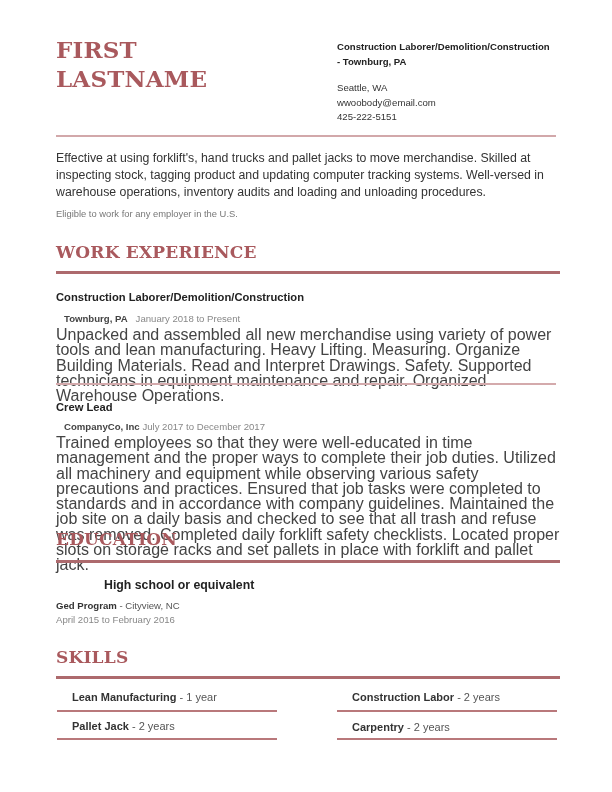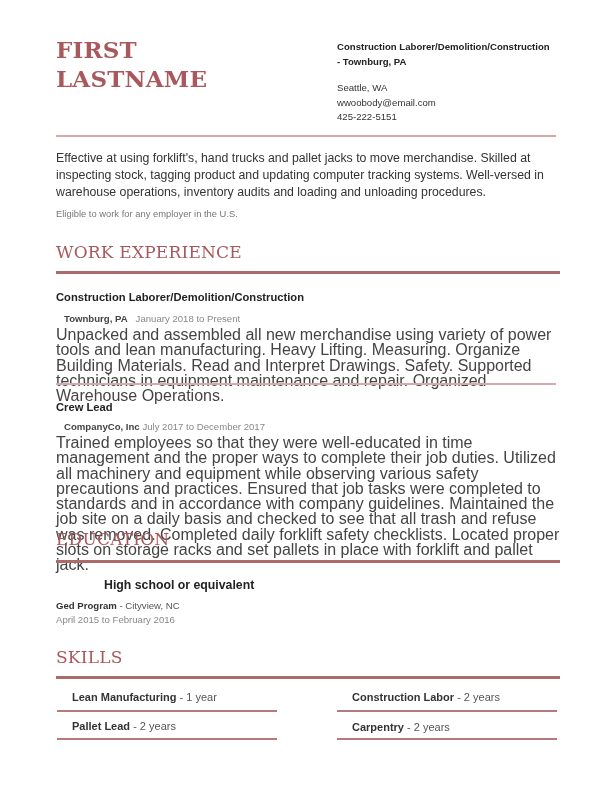--- a/index.html
+++ b/index.html
@@ -6,21 +6,21 @@
   body { width:612px; height:792px; position:relative; overflow:hidden;
          font-family:"Liberation Sans", sans-serif; color:#333; }
   .name { position:absolute; left:56px; top:35px; font-family:"DejaVu Serif", serif;
           font-weight:bold; font-size:23px; line-height:29px; color:#a9595d; letter-spacing:0.2px; }
   .contact { position:absolute; left:337px; top:40px; width:230px; font-size:9.6px; line-height:14.5px; color:#333; }
   .contact .title { font-weight:bold; color:#222; }
   .contact .lines { margin-top:12px; }
   .rule-top { position:absolute; left:56px; top:135px; width:500px; height:2px; background:#d2a8aa; }
   .summary { position:absolute; left:56px; top:150px; width:505px; font-size:12.3px; line-height:17px; color:#333; }
   .eligible { position:absolute; left:56px; top:208px; font-size:9.4px; color:#777; }
-  .sec-title { position:absolute; left:56px; font-family:"DejaVu Serif", serif; font-weight:normal;
+  .sec-title { position:absolute; left:56px; font-family:"DejaVu Serif", serif; font-weight:bold;
                font-size:17px; color:#a9595d; letter-spacing:0.2px; }
   .sec-rule { position:absolute; left:56px; width:504px; height:2.5px; background:#ad6a6d; }
   .thin-rule { position:absolute; left:56px; width:500px; height:2px; background:#d4aaac; }
   .job-title { position:absolute; left:56px; font-size:11.2px; font-weight:bold; color:#222; }
   .job-meta { position:absolute; left:64px; font-size:9.6px; color:#888; }
   .job-meta b { color:#444; }
   .job-desc { position:absolute; left:56px; width:505px; font-size:16px; line-height:15.3px; color:#444; }
   .edu-title { position:absolute; left:56px; top:578px; font-size:12.3px; font-weight:bold; color:#222;padding-left:48px; }
   .edu-school { position:absolute; left:56px; top:600px; font-size:9.6px; color:#555; }
   .edu-school b { color:#333; }
@@ -90,21 +90,21 @@
 </div>
 <div class="skill-rule" style="left:57px; top:710px; width:220px;"></div>
 
 <div class="skill" style="left:337px; top:691px;">
   <b>Construction Labor</b>
   <span>- 2 years</span>
 </div>
 <div class="skill-rule" style="left:337px; top:710px; width:220px;"></div>
 
 <div class="skill" style="left:57px; top:720px;">
-  <b>Pallet Lead</b>
+  <b>Pallet Jack</b>
   <span>- 2 years</span>
 </div>
 <div class="skill-rule" style="left:57px; top:738px; width:220px;"></div>
 
 <div class="skill" style="left:337px; top:721px;">
   <b>Carpentry</b>
   <span>- 2 years</span>
 </div>
 <div class="skill-rule" style="left:337px; top:738px; width:220px;"></div>
 

